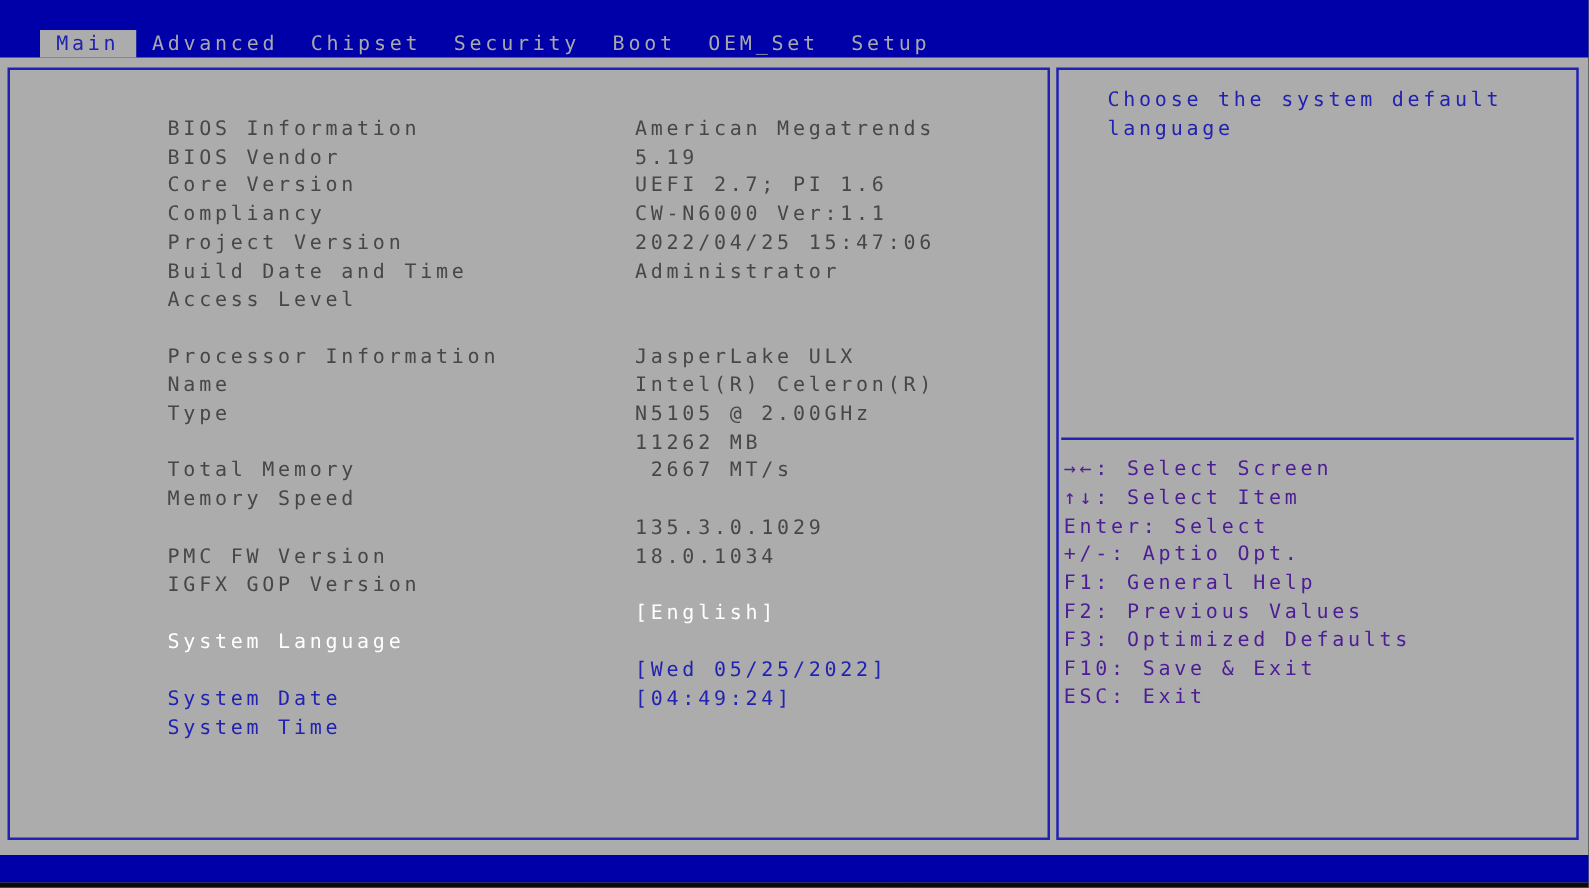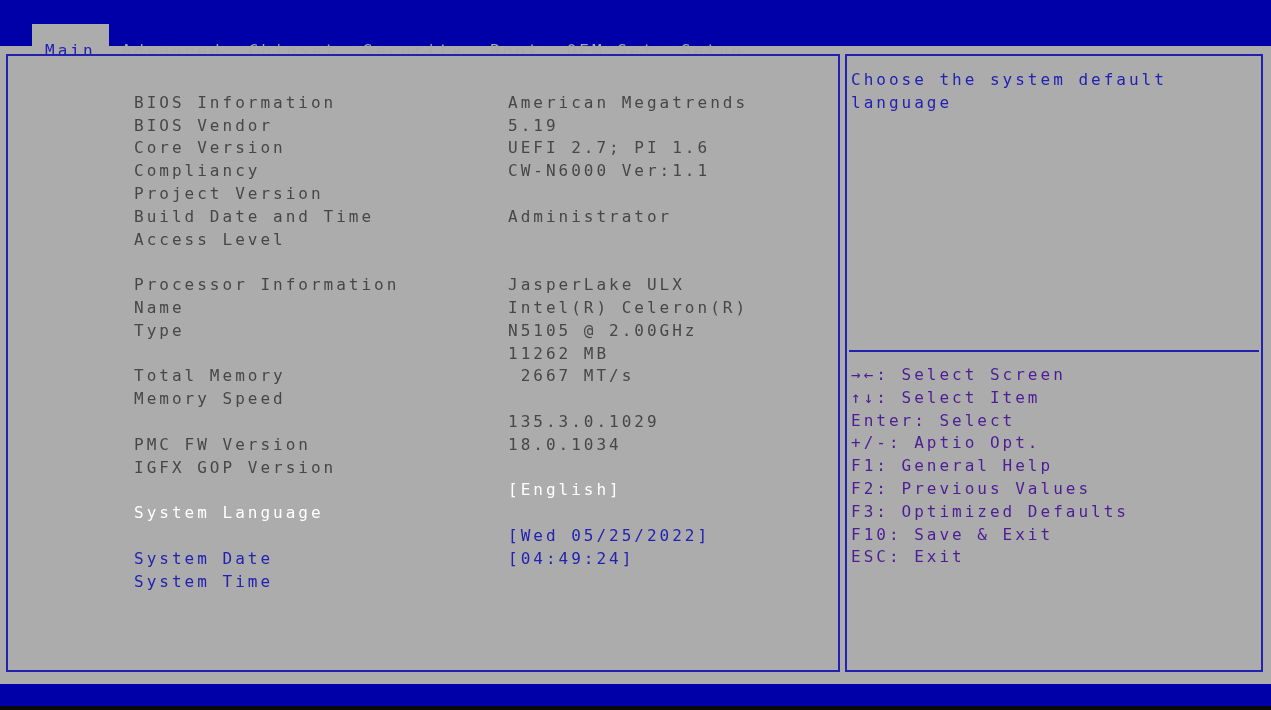--- a/index.html
+++ b/index.html
@@ -13,38 +13,38 @@
   .topbar {
     position:absolute; top:0; left:0; width:100%; height:24px;
     background:#0000a8; color:#bdbdbd;
     text-align:center; line-height:24px; white-space:pre;
   }
   .menubar {
     position:absolute; top:24px; left:0; width:100%; height:22px;
     background:#0000a8; display:flex; padding-left:32px; box-sizing:border-box;
   }
   .menu-item {
-    color:#a8a8a8; line-height:22px; padding:16px 13px; white-space:pre;
+    color:#a8a8a8; line-height:22px; padding:0 13px; white-space:pre;
   }
   .menu-item.active { background:#acacac; color:#2222b2; }
   .pane {
     position:absolute; top:54px; box-sizing:border-box;
     border:2px solid #2222b2; background:#acacac;
   }
   .left-pane  { left:6px;   width:834px; height:618px; }
   .right-pane { left:845px; width:418px; height:618px; }
   .rows { padding:13px 0 0 25px; }
   .row { position:relative; height:22.8px; line-height:22.8px; white-space:pre; }
   .row .lbl { white-space:pre; }
   .row .val { position:absolute; left:475px; top:0; white-space:pre; }
   .c-gray  { color:#474747; }
   .c-blue  { color:#2222b2; }
   .c-white { color:#ffffff; }
   .help { padding:13px 4px 0 4px; color:#2222b2; }
-  .help div { height:22.8px; line-height:22.8px; white-space:pre; }
+  .help div { height:22.8px; line-height:22.8px; white-space:pre;margin-left:35px; }
   .divider {
     position:absolute; left:2px; right:2px; top:294px; height:2px;
     background:#2222b2;
   }
   .hints { position:absolute; left:4px; top:308px; color:#4c1d95; }
   .hint { height:22.8px; line-height:22.8px; white-space:pre; }
   .bottombar {
     position:absolute; top:684px; left:0; width:100%; height:22px;
     background:#0000a8; color:#a8a8a8;
     text-align:center; line-height:22px; white-space:pre;
@@ -90,20 +90,21 @@
       <div class="row c-gray">
         <span class="lbl">Compliancy</span>
         <span class="val">UEFI 2.7; PI 1.6</span>
       </div>
       <div class="row c-gray">
         <span class="lbl">Project Version</span>
         <span class="val">CW-N6000 Ver:1.1</span>
       </div>
       <div class="row c-gray">
         <span class="lbl">Build Date and Time</span>
+        <span class="val">2022/04/25 15:47:06</span>
       </div>
       <div class="row c-gray">
         <span class="lbl">Access Level</span>
         <span class="val">Administrator</span>
       </div>
       <div class="row c-gray">
         <span class="lbl"></span>
         <span class="val"></span>
       </div>
       <div class="row c-gray">

